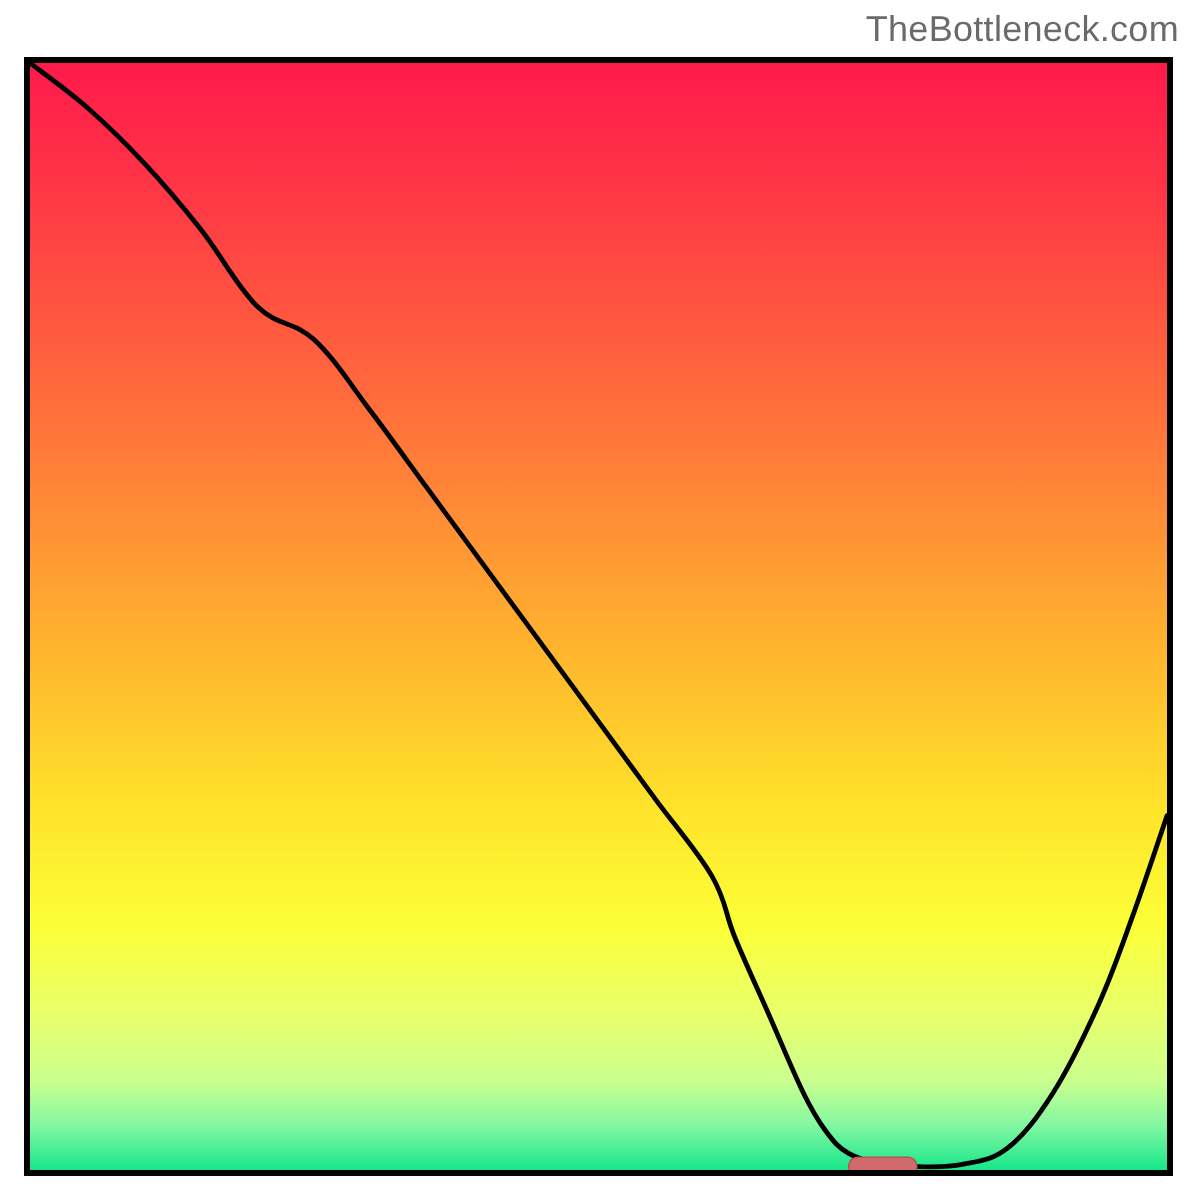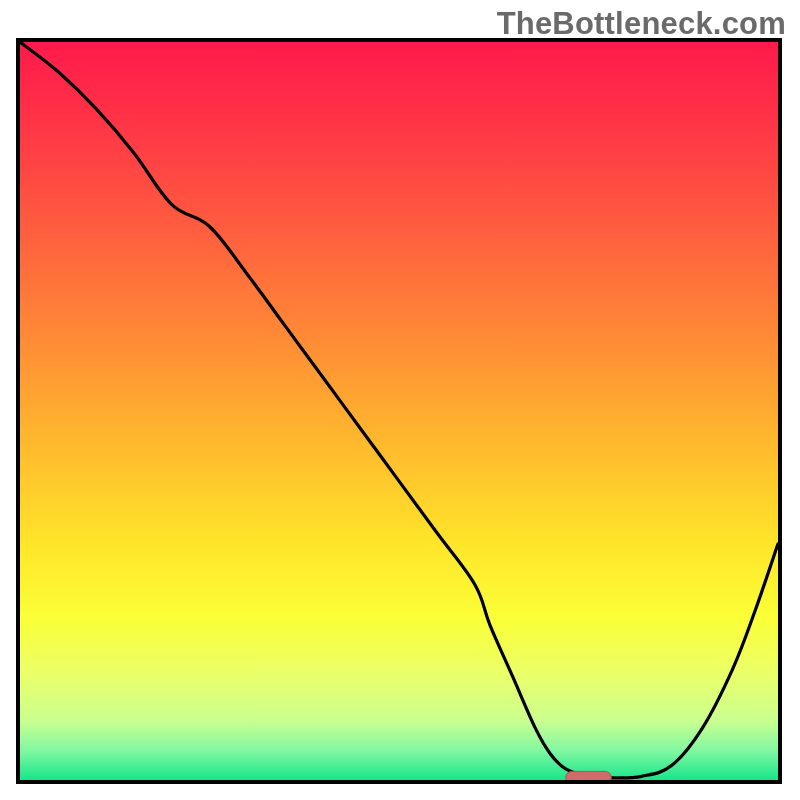--- a/index.html
+++ b/index.html
@@ -13,22 +13,22 @@
   .frame {
     position: relative;
     width: 800px;
     height: 800px;
     box-sizing: border-box;
   }
   .watermark {
     position: absolute;
     top: 6px;
     right: 14px;
-    font-size: 31px;
-    font-weight: 700;
+    font-size: 24px;
+    font-weight: 400;
     color: #6a6a6a;
     letter-spacing: 0.2px;
     z-index: 10;
   }
   .plot-border {
     position: absolute;
     left: 16px;
     top: 38px;
     width: 766px;
     height: 746px;

